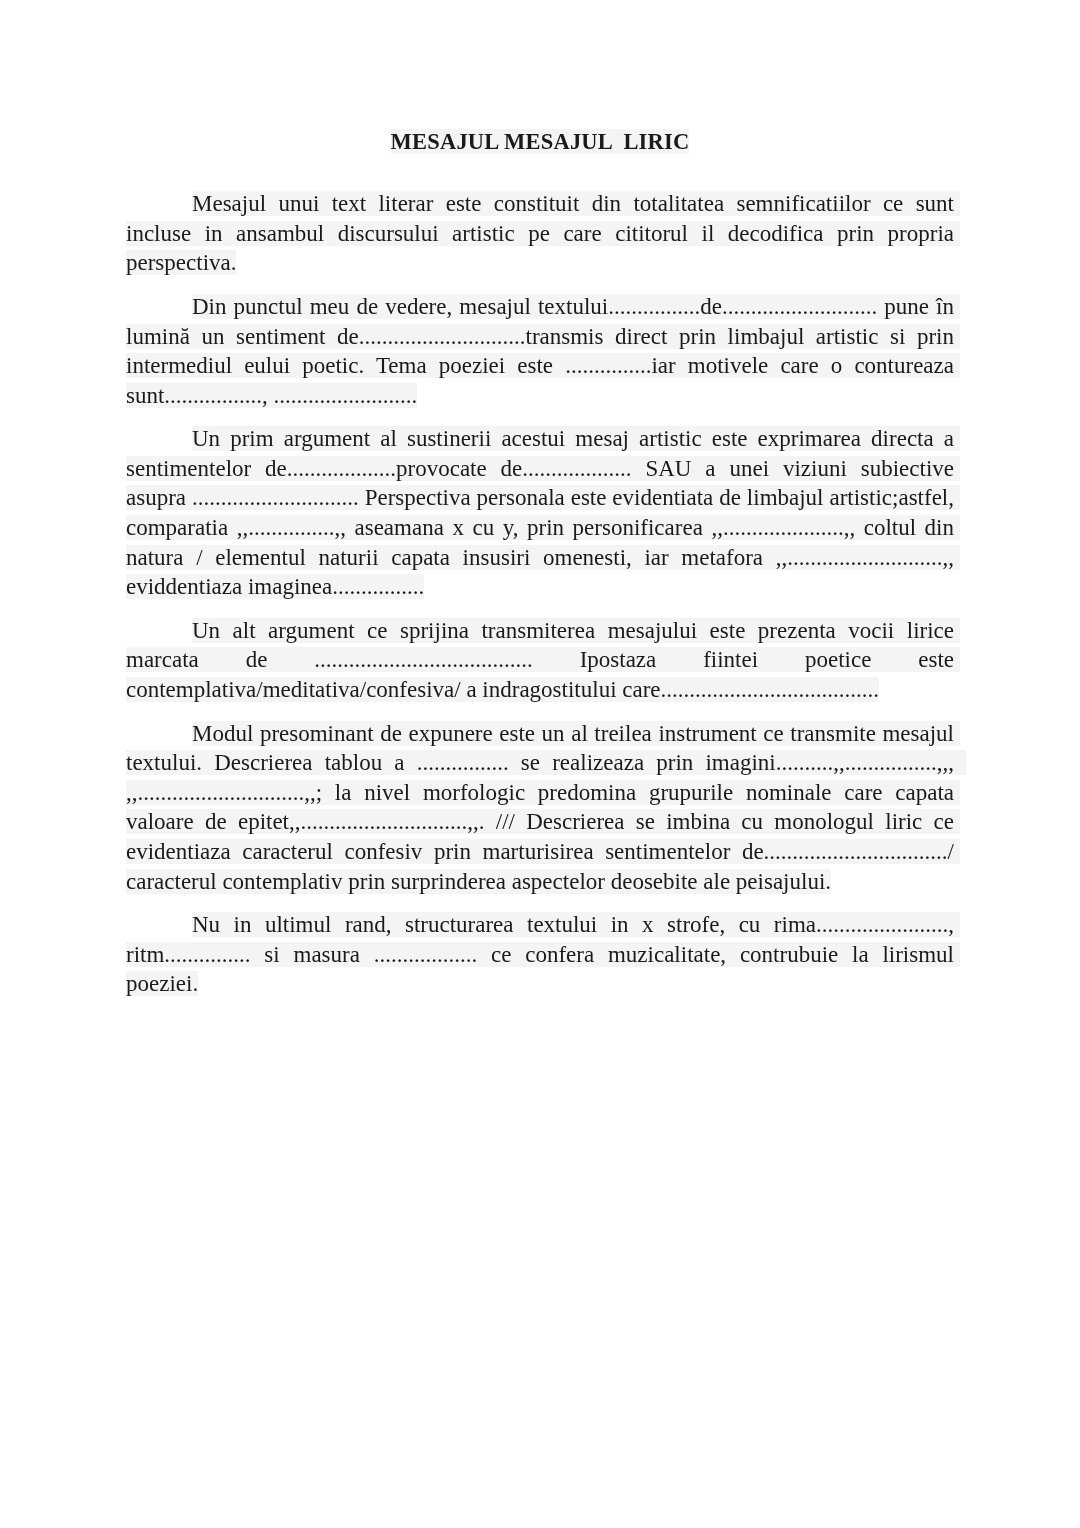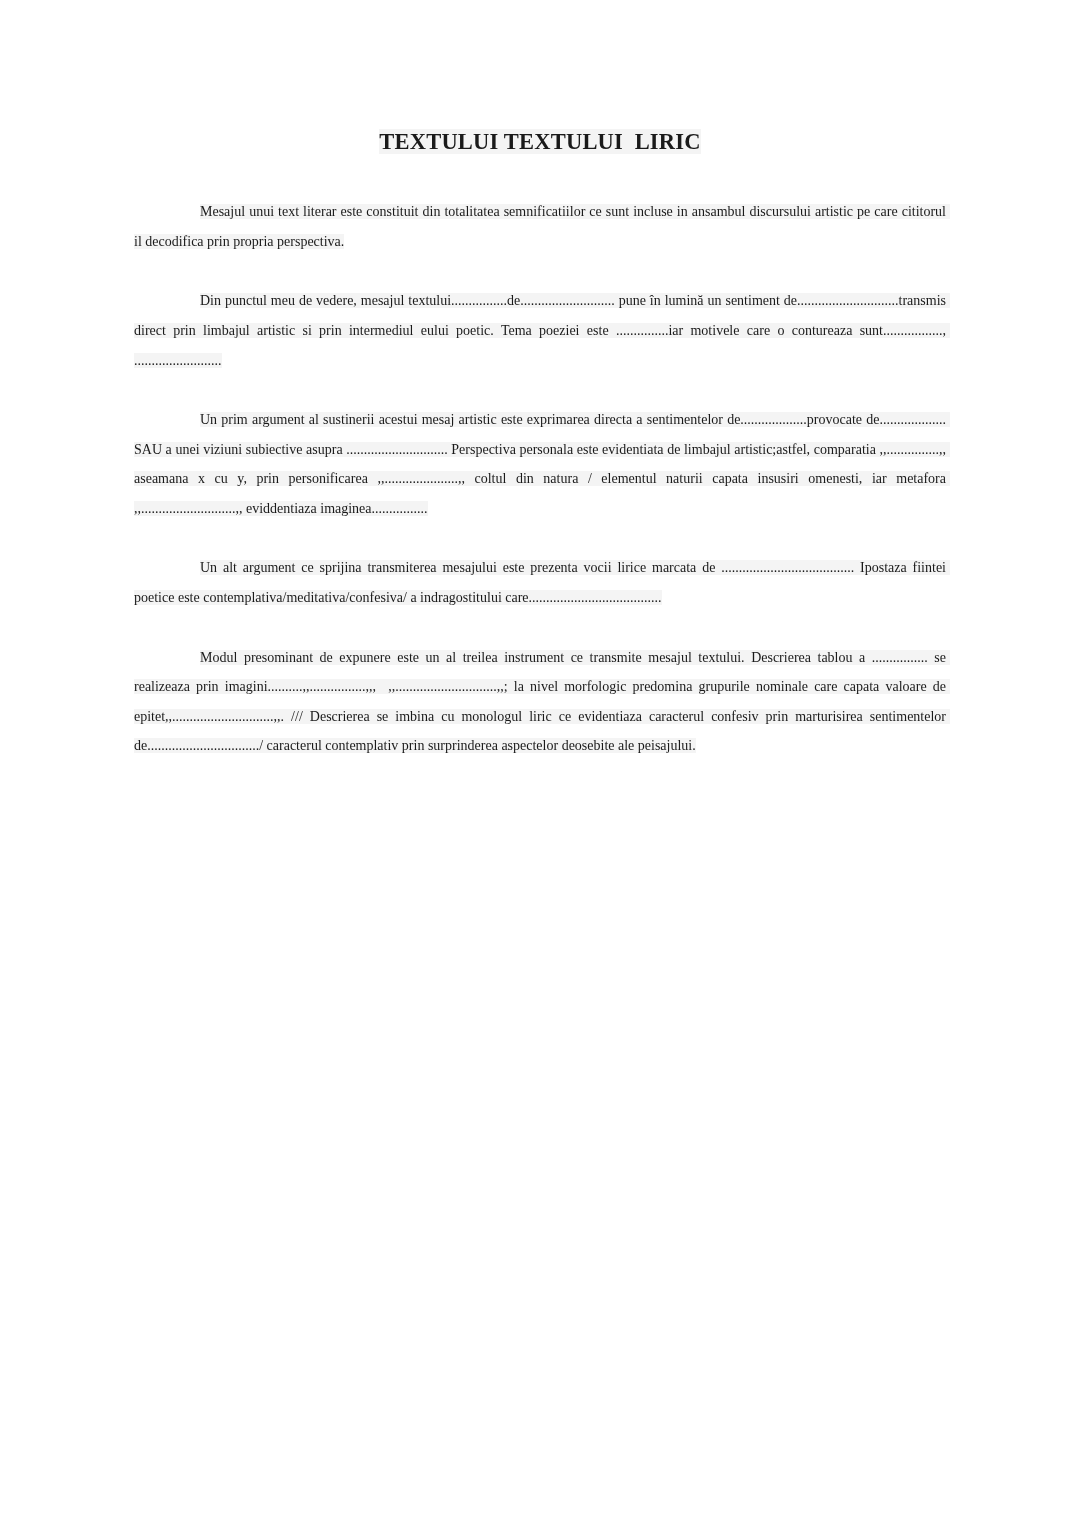--- a/index.html
+++ b/index.html
@@ -32,25 +32,25 @@
   .doc-title {
     text-align: center;
     font-size: 22.5px;
     line-height: 1.25;
     margin: 0;
     padding-top: 128px;
     letter-spacing: 0.2px;
     white-space: pre;
   }
   .para {
-    font-size: 14px;
+    font-size: 23px;
     line-height: 29.6px;
     text-align: justify;
     text-justify: inter-word;
-    margin: 8px;
+    margin: 0;
     text-indent: 66px;
     white-space: pre-wrap;
   }
   
   .hl {
     background-color: #f4f4f4;
     box-decoration-break: clone;
     -webkit-box-decoration-break: clone;
   }
   .sp-title { margin-top: 0; }
@@ -61,21 +61,21 @@
   .gap-5 { height: 14px; }
   .gap-6 { height: 14px; }
   .gap-7 { height: 14px; }
 </style>
 </head>
 <body>
 
 <div class="page">
   <div class="content">
 
-    <h1 class="doc-title sp-title"><span class="hl">TEXTULUI TEXTULUI  LIRIC</span></h1>
+    <h1 class="doc-title sp-title"><span class="hl">MESAJUL MESAJUL  LIRIC</span></h1>
 
     <div class="gap-1"></div>
 
     <p class="para"><span class="hl">Mesajul unui text literar este constituit din totalitatea semnificatiilor ce sunt incluse in ansambul discursului artistic pe care cititorul il decodifica prin propria perspectiva.</span></p>
 
     <div class="gap-2"></div>
 
     <p class="para"><span class="hl">Din punctul meu de vedere, mesajul textului................de........................... pune în lumină un sentiment de.............................transmis direct prin limbajul artistic si prin intermediul eului poetic. Tema poeziei este ...............iar motivele care o contureaza sunt................., .........................</span></p>
 
     <div class="gap-3"></div>
@@ -85,18 +85,19 @@
     <div class="gap-4"></div>
 
     <p class="para"><span class="hl">Un alt argument ce sprijina transmiterea mesajului este prezenta vocii lirice marcata de ...................................... Ipostaza fiintei poetice este contemplativa/meditativa/confesiva/ a indragostitului care......................................</span></p>
 
     <div class="gap-5"></div>
 
     <p class="para"><span class="hl">Modul presominant de expunere este un al treilea instrument ce transmite mesajul textului. Descrierea tablou a ................ se realizeaza prin imagini..........,,................,,,  ,,.............................,,; la nivel morfologic predomina grupurile nominale care capata valoare de epitet,,.............................,,. /// Descrierea se imbina cu monologul liric ce evidentiaza caracterul confesiv prin marturisirea sentimentelor de................................/ caracterul contemplativ prin surprinderea aspectelor deosebite ale peisajului.</span></p>
 
     <div class="gap-6"></div>
 
+    <p class="para"><span class="hl">Nu in ultimul rand, structurarea textului in x strofe, cu rima......................., ritm............... si masura .................. ce confera muzicalitate, contrubuie la lirismul poeziei.</span></p>
 
     <div class="gap-7"></div>
 
 
   </div>
 </div>
 
 </body></html>

